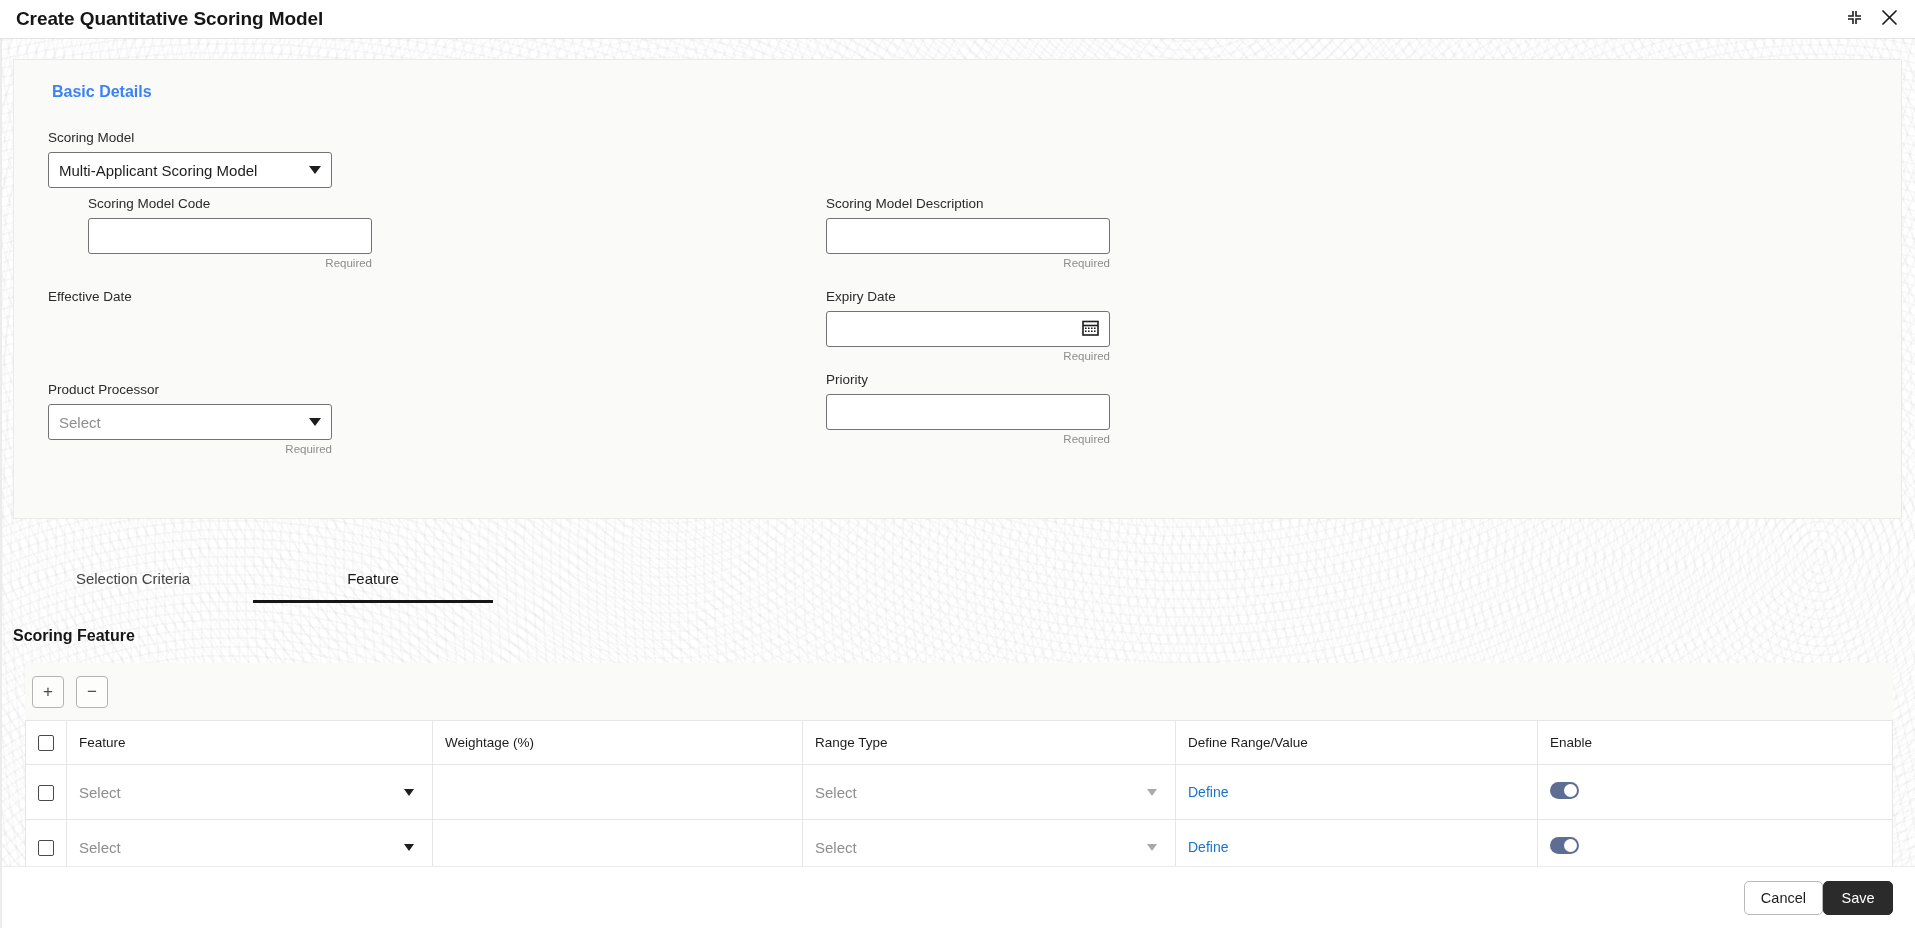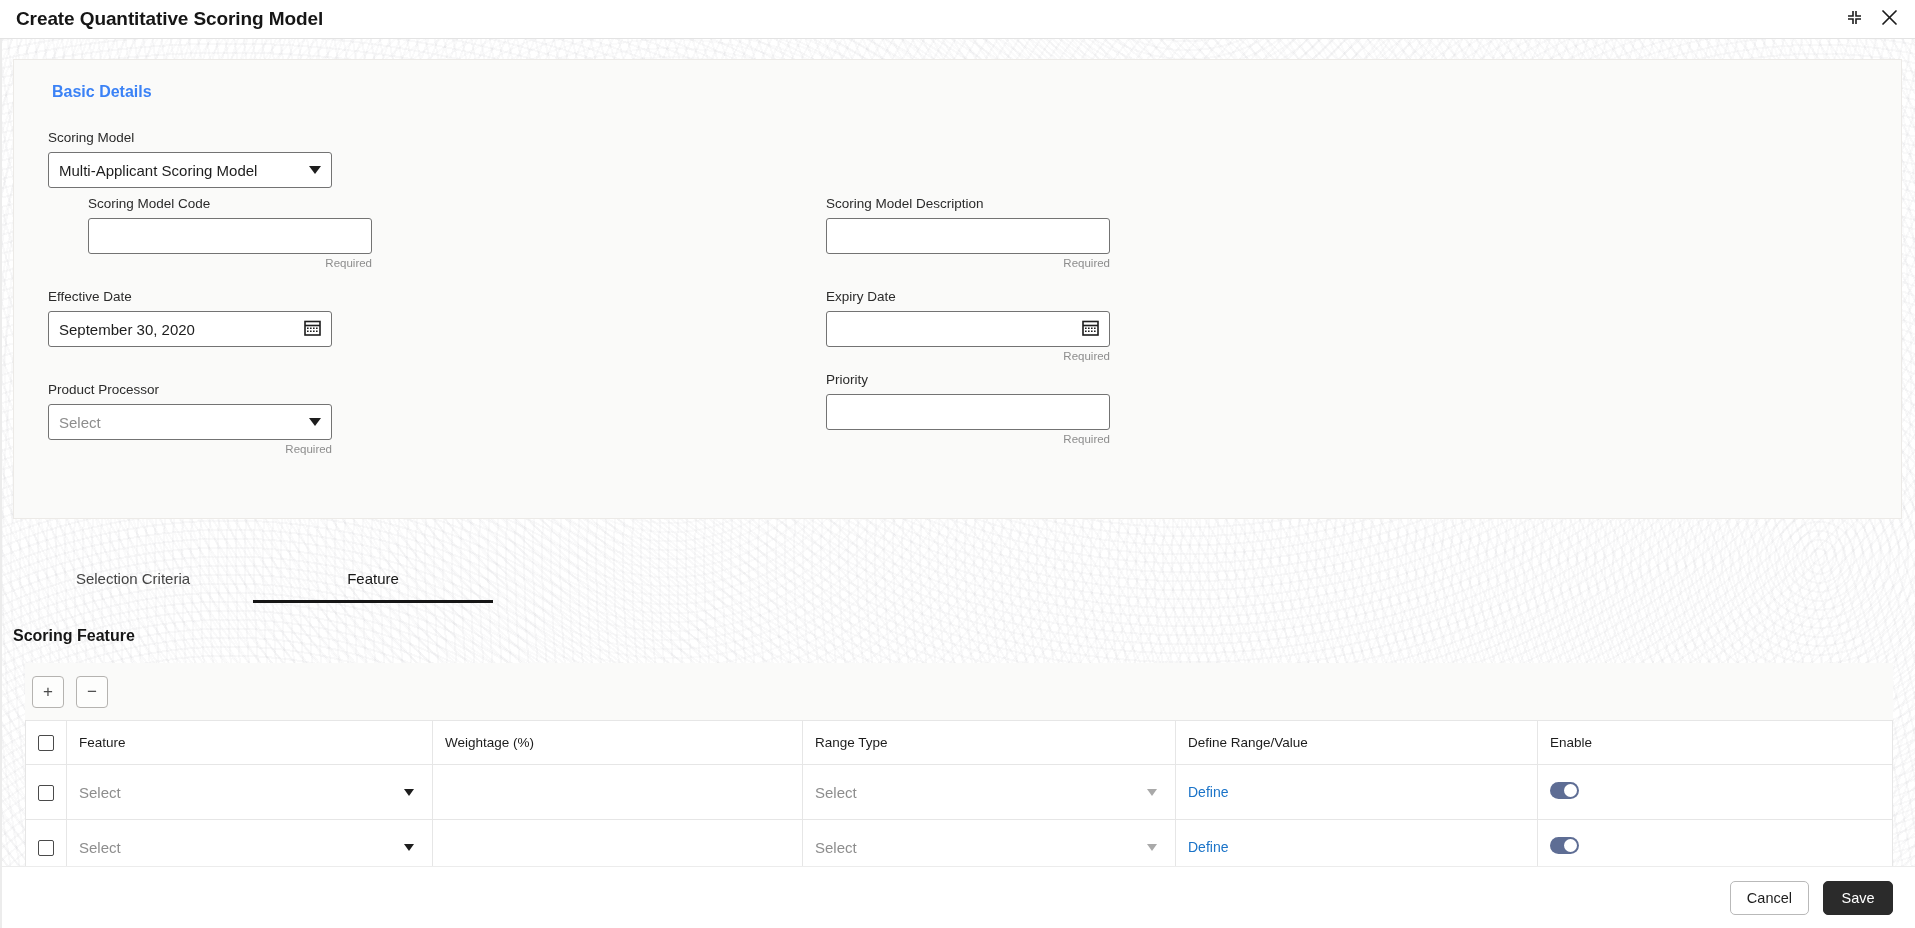--- a/index.html
+++ b/index.html
@@ -273,21 +273,21 @@
     position: absolute;
     left: 0; right: 0;
     bottom: 0;
     height: 62px;
     background: #ffffff;
     border-top: 1px solid #ececec;
     display: flex;
     align-items: center;
     justify-content: flex-end;
     padding-right: 22px;
-    gap: 14px;
+    gap: 0;
     z-index: 4;
   }
   .btn {
     height: 34px;
     min-width: 70px;
     border-radius: 5px;
     font-size: 14.5px;
     display: flex;
     align-items: center;
     justify-content: center;
@@ -357,39 +357,20 @@
         <div class="field" style="top:73px;margin-left:40px;">
           <span class="field-label">Scoring Model Code</span>
           <div class="field-box">
             <span class="field-value"></span>
           </div>
           <div class="required-note">Required</div>
         </div>
 
         <div class="field" style="top:166px;">
           <span class="field-label">Effective Date</span>
-          <div class="field-box">
-            <span class="field-value">September 30, 2020</span>
-            <span>
-              <svg width="17" height="17" viewBox="0 0 17 17">
-                <rect x="1" y="2.5" width="15" height="13.5" fill="none" stroke="#1d1d1d" stroke-width="1.6"></rect>
-                <line x1="1" y1="6.5" x2="16" y2="6.5" stroke="#1d1d1d" stroke-width="1.6"></line>
-                <g fill="#1d1d1d">
-                  <rect x="3" y="8.5" width="1.6" height="1.5"></rect>
-                    <rect x="6" y="8.5" width="1.6" height="1.5"></rect>
-                  <rect x="9" y="8.5" width="1.6" height="1.5"></rect>
-                    <rect x="12" y="8.5" width="1.6" height="1.5"></rect>
-                  <rect x="3" y="11.5" width="1.6" height="1.5"></rect>
-                    <rect x="6" y="11.5" width="1.6" height="1.5"></rect>
-                  <rect x="9" y="11.5" width="1.6" height="1.5"></rect>
-                    <rect x="12" y="11.5" width="1.6" height="1.5"></rect>
-                </g>
-              </svg>
-            </span>
-          </div>
         </div>
 
         <div class="field" style="top:259px;">
           <span class="field-label">Product Processor</span>
           <div class="field-box placeholder">
             <span class="field-value">Select</span>
             <span class="caret"></span>
           </div>
           <div class="required-note">Required</div>
         </div>

